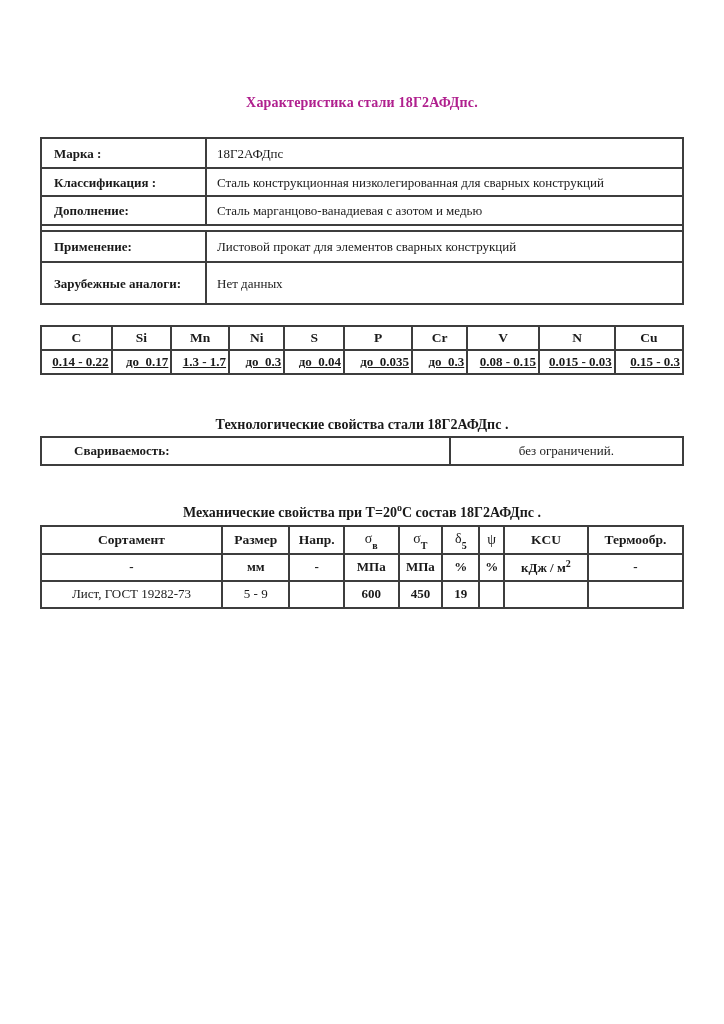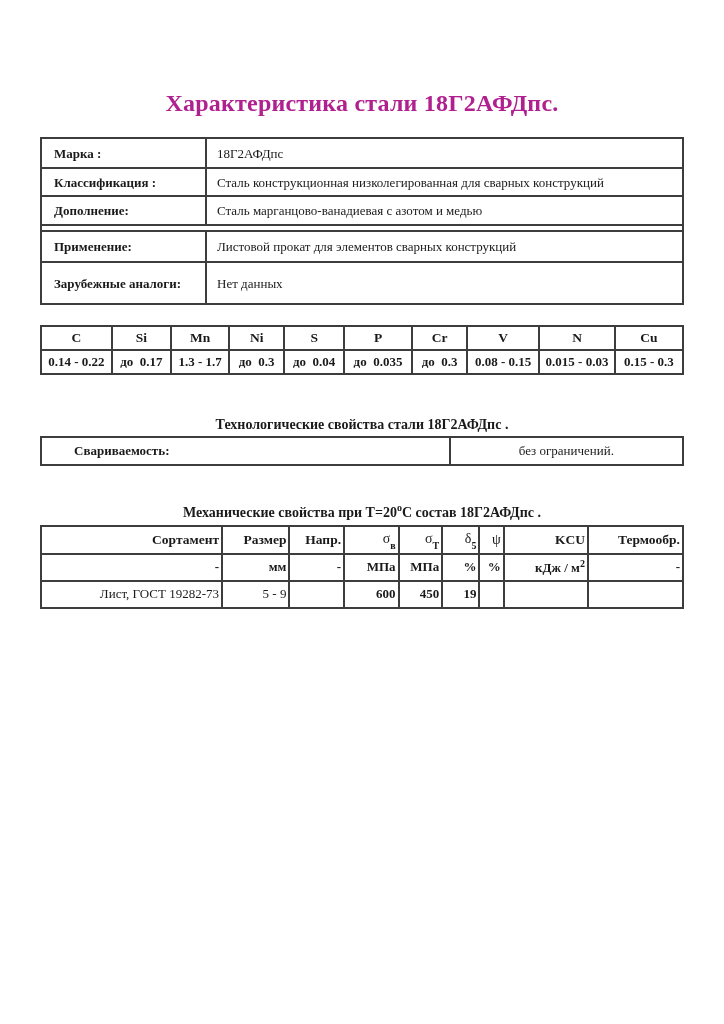--- a/index.html
+++ b/index.html
@@ -4,21 +4,21 @@
 <style>
   html,body{margin:0;padding:0;background:#ffffff;}
   body{
     width:724px;height:1024px;
     font-family:"Liberation Serif","DejaVu Serif",serif;
     color:#1a1a1a;position:relative;overflow:hidden;
   }
   .page{padding:0 40px;}
   .doc-title{
     margin:92px 0 0 0;text-align:center;
-    font-size:24px;font-weight:bold;line-height:22px;
+    font-size:14px;font-weight:bold;line-height:22px;
     color:#b0208e;letter-spacing:.2px;
   }
   table{border-collapse:collapse;width:644px;table-layout:fixed;}
   td,th{border:2px solid #3d3d3d;font-size:13px;overflow:hidden;}
   
   .info-table{margin-top:23px;}
   .info-table td{padding:2px 8px 2px 12px;vertical-align:middle;line-height:17px;}
   .info-table td.lbl{font-weight:bold;width:143px;}
   .info-table td.val{padding-left:10px;}
   .info-table tr.r0 td{height:24px;}
@@ -31,31 +31,31 @@
   .section-heading{
     text-align:center;font-size:14px;font-weight:bold;line-height:16px;margin:0;
   }
   .section-sub{
     text-align:center;font-size:14px;font-weight:normal;line-height:17px;margin:0;
   }
   .chem-headings{margin-top:41px;}
   
   .chem-table{margin-top:20px;}
   .chem-table th{height:22px;font-size:13.5px;text-align:center;font-weight:bold;padding:0 2px;}
-  .chem-table td{height:22px;text-align:center;font-weight:bold;padding:0 2px;white-space:pre;}
+  .chem-table td{height:22px;text-align:right;font-weight:bold;padding:0 2px;white-space:pre;text-decoration:underline;}
   
   .tech-heading{margin-top:42px;}
   .tech-table{margin-top:3px;}
   .tech-table td{height:24px;vertical-align:middle;}
   .tech-table td.lbl{width:58.2%;font-weight:bold;padding-left:32px;}
   .tech-table td.val{text-align:center;}
   
   .mech-heading{margin-top:34px;}
   .mech-table{margin-top:4px;}
-  .mech-table th,.mech-table td{text-align:right;vertical-align:middle;padding:0 2px;}
+  .mech-table th,.mech-table td{text-align:center;vertical-align:middle;padding:0 2px;}
   .mech-table .hdr th{height:26px;font-size:13.5px;}
   .mech-table .units td{height:25px;font-weight:bold;}
   .mech-table .datarow td{height:25px;}
   .mech-table .datarow td.b{font-weight:bold;}
   .greek{font-weight:normal;font-size:14px;}
   sub{font-size:10px;font-weight:bold;position:relative;top:2px;}
   sup{font-size:10px;font-weight:bold;}
 </style>
 </head>
 <body>

